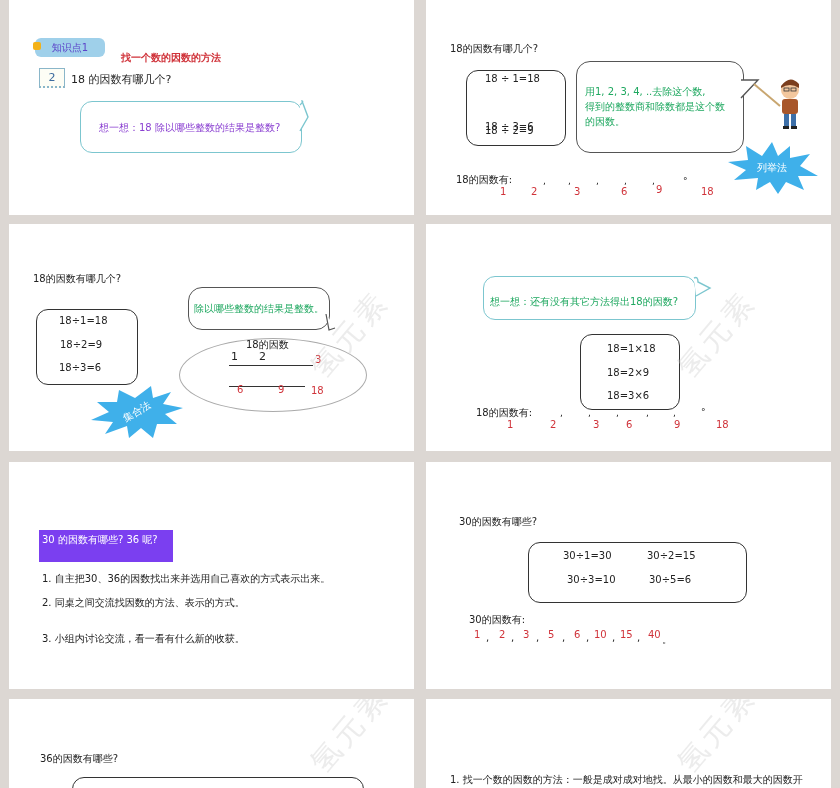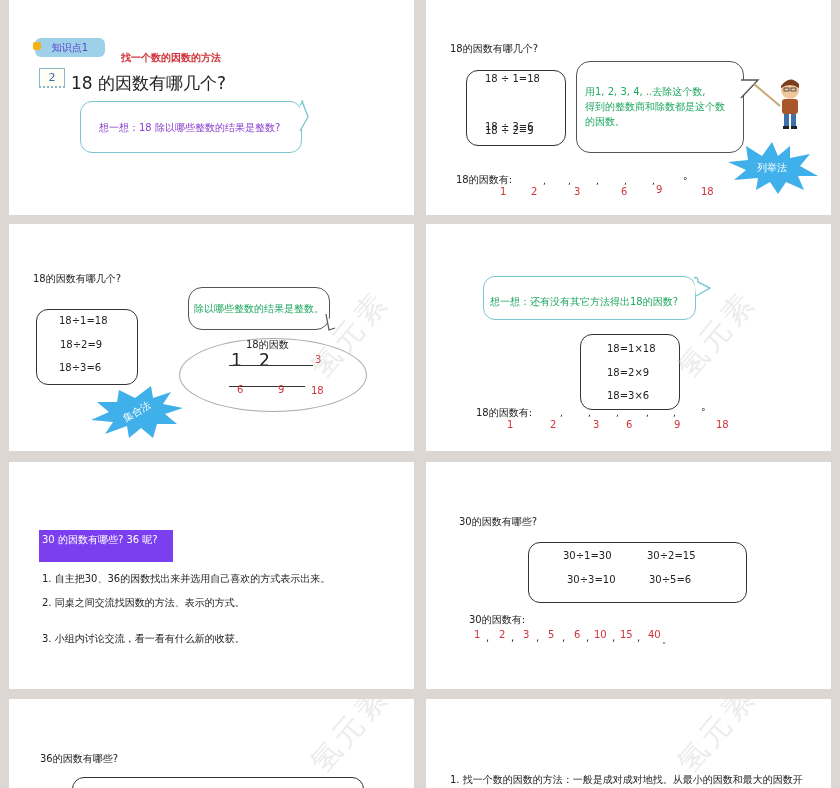--- a/index.html
+++ b/index.html
@@ -18,21 +18,21 @@
     #s1 { left: 9px;   top: 0;     width: 405px; height: 215px; }
     #s2 { left: 426px; top: 0;     width: 405px; height: 215px; }
     #s3 { left: 9px;   top: 224px; width: 405px; height: 227px; }
     #s4 { left: 426px; top: 224px; width: 405px; height: 227px; }
     #s5 { left: 9px;   top: 462px; width: 405px; height: 227px; }
     #s6 { left: 426px; top: 462px; width: 405px; height: 227px; }
     #s7 { left: 9px;   top: 699px; width: 405px; height: 89px; }
     #s8 { left: 426px; top: 699px; width: 405px; height: 89px; }
 
     .abs { position: absolute; white-space: nowrap; }
-    .t11 { font-size: 17px; text-align: right; }
+    .t11 { font-size: 11px; text-align: right; }
     .t10 { font-size: 10px; }
     .t9  { font-size: 9px; }
     .red { color: #d0333a; }
     .green { color: #1fa860; }
     .purple { color: #8a3fd1; }
 
     .rbox {
       position: absolute;
       border: 1.4px solid #333;
       border-radius: 12px;

